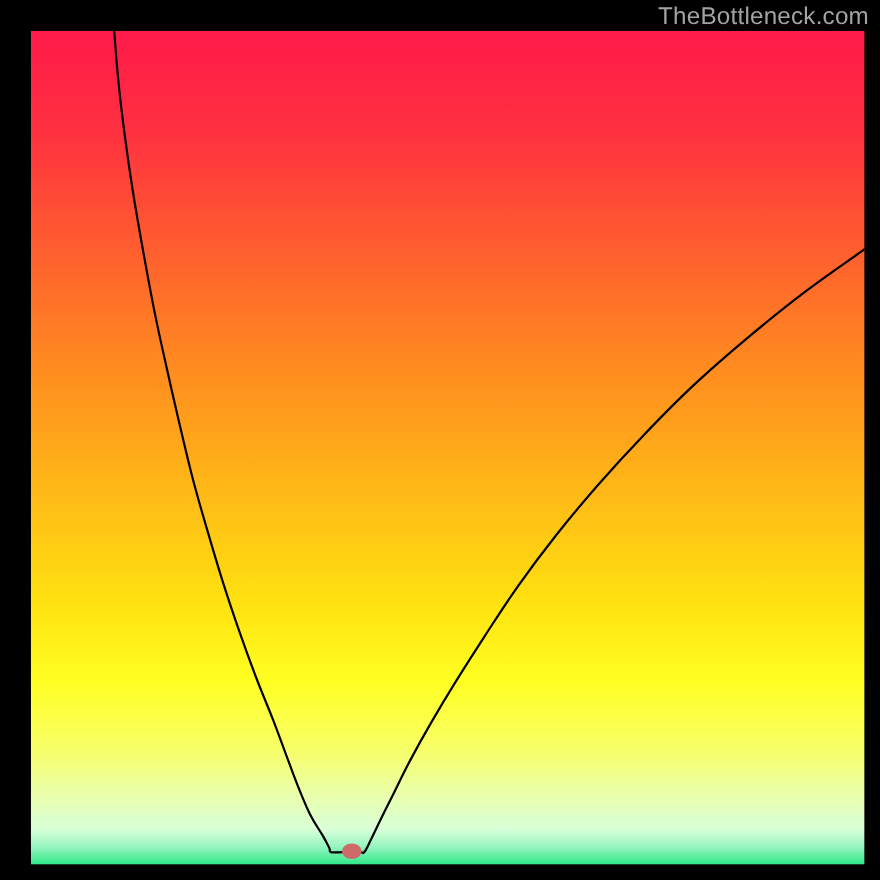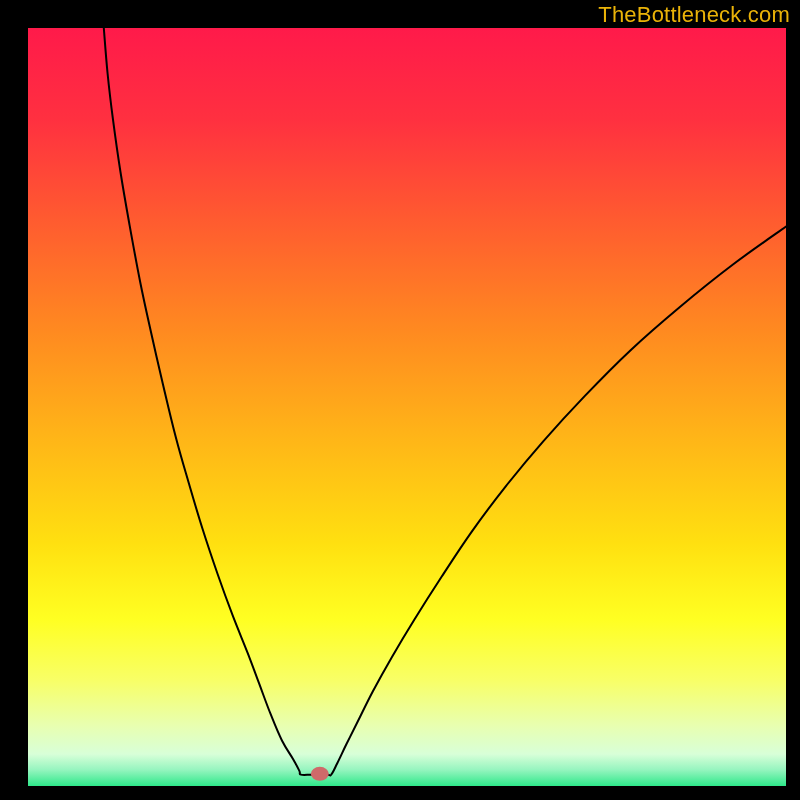--- a/index.html
+++ b/index.html
@@ -14,21 +14,21 @@
   .outer {
     position: relative;
     width: 800px;
     height: 800px;
     background: #000;
   }
   .attribution {
     position: absolute;
     top: 2px;
     right: 10px;
-    color: #eab308;
+    color: #a3a3a3;
     font-size: 22px;
     font-weight: 500;
     letter-spacing: 0.2px;
     z-index: 10;
   }
   .plot-area {
     position: absolute;
     box-sizing: border-box;
   }
   svg {

